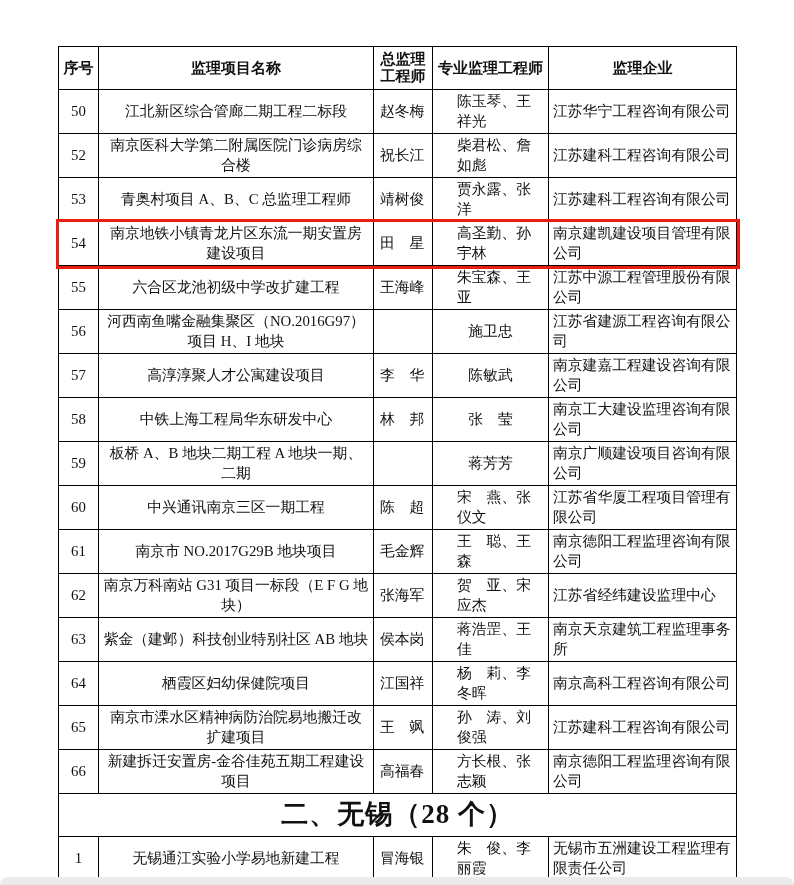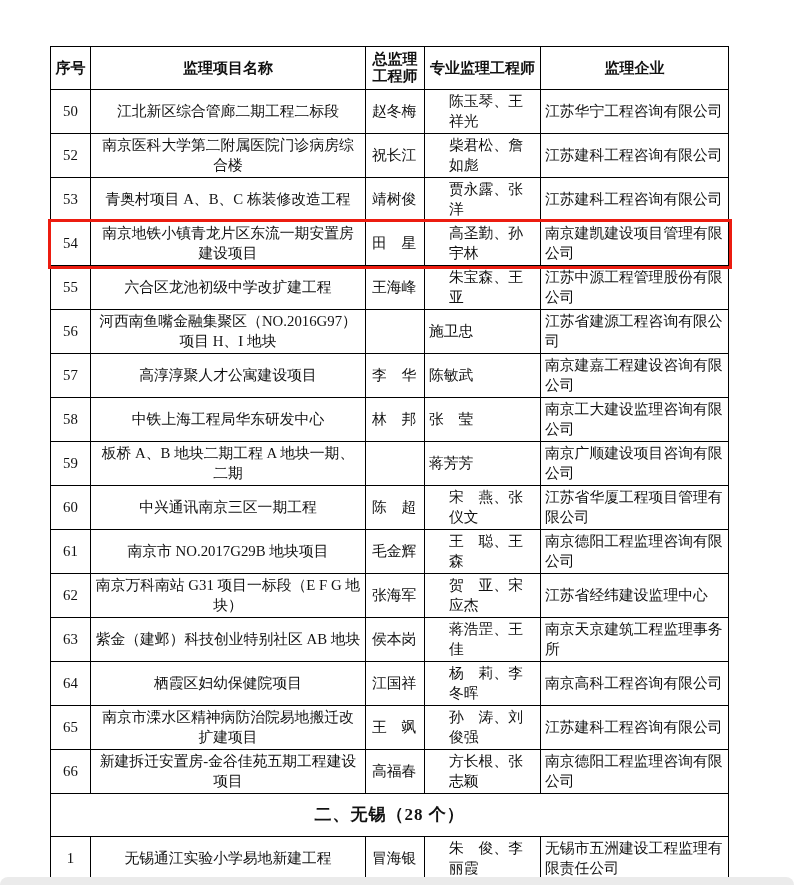--- a/index.html
+++ b/index.html
@@ -6,21 +6,21 @@
     margin: 0; padding: 0;
     width: 794px; height: 885px;
     background: #ffffff;
     overflow: hidden;
     font-family: "Liberation Serif", "DejaVu Serif", serif;
     color: #111;
   }
   .page { position: relative; width: 794px; height: 885px; background: #fff; }
 
   table.doc-table {
-    position: absolute; left: 50px; top: 46px;
+    position: absolute; left: 58px; top: 46px;
     width: 678px;
     border-collapse: collapse;
     table-layout: fixed;
   }
   .doc-table col.c1 { width: 40px; }
   .doc-table col.c2 { width: 275px; }
   .doc-table col.c3 { width: 59px; }
   .doc-table col.c4 { width: 116px; }
   .doc-table col.c5 { width: 188px; }
 
@@ -38,27 +38,27 @@
     text-align: center;
     font-size: 15px;
     line-height: 17px;
     height: 38px;
     padding: 2px 2px;
   }
   td.c-no { text-align: center; }
   td.c-project { text-align: center; }
   td.c-chief { text-align: left; padding-left: 6px; }
   td.c-pros { text-align: left; padding-left: 24px; }
-  td.c-pros.center { padding-left: 4px; }
+  td.c-pros.center { text-align: center; padding-left: 4px; }
   td.c-company { text-align: left; }
 
   tr.highlight { outline: 3px solid var(--hl-color, #ec1c10); outline-offset: 0px; }
 
   tr.section-row td {
-    font-size: 17px;
+    font-size: 27px;
     font-weight: bold;
     text-align: center;
     height: 38px;
     letter-spacing: 1px;
     word-break: keep-all;
   }
 
   .bottom-strip {
     position: absolute; left: 0; bottom: 0;
     width: 794px; height: 8px;
@@ -97,21 +97,21 @@
         </tr>
         <tr>
           <td class="c-no">52</td>
           <td class="c-project">南京医科大学第二附属医院门诊病房综合楼</td>
           <td class="c-chief">祝长江</td>
           <td class="c-pros">柴君松、詹如彪</td>
           <td class="c-company">江苏建科工程咨询有限公司</td>
         </tr>
         <tr>
           <td class="c-no">53</td>
-          <td class="c-project">青奥村项目 A、B、C 栋装修改造工程</td>
+          <td class="c-project">青奥村项目 A、B、C 总监理工程师</td>
           <td class="c-chief">靖树俊</td>
           <td class="c-pros">贾永露、张　洋</td>
           <td class="c-company">江苏建科工程咨询有限公司</td>
         </tr>
         <tr class="highlight">
           <td class="c-no">54</td>
           <td class="c-project">南京地铁小镇青龙片区东流一期安置房建设项目</td>
           <td class="c-chief">田　星</td>
           <td class="c-pros">高圣勤、孙宇林</td>
           <td class="c-company">南京建凯建设项目管理有限公司</td>

